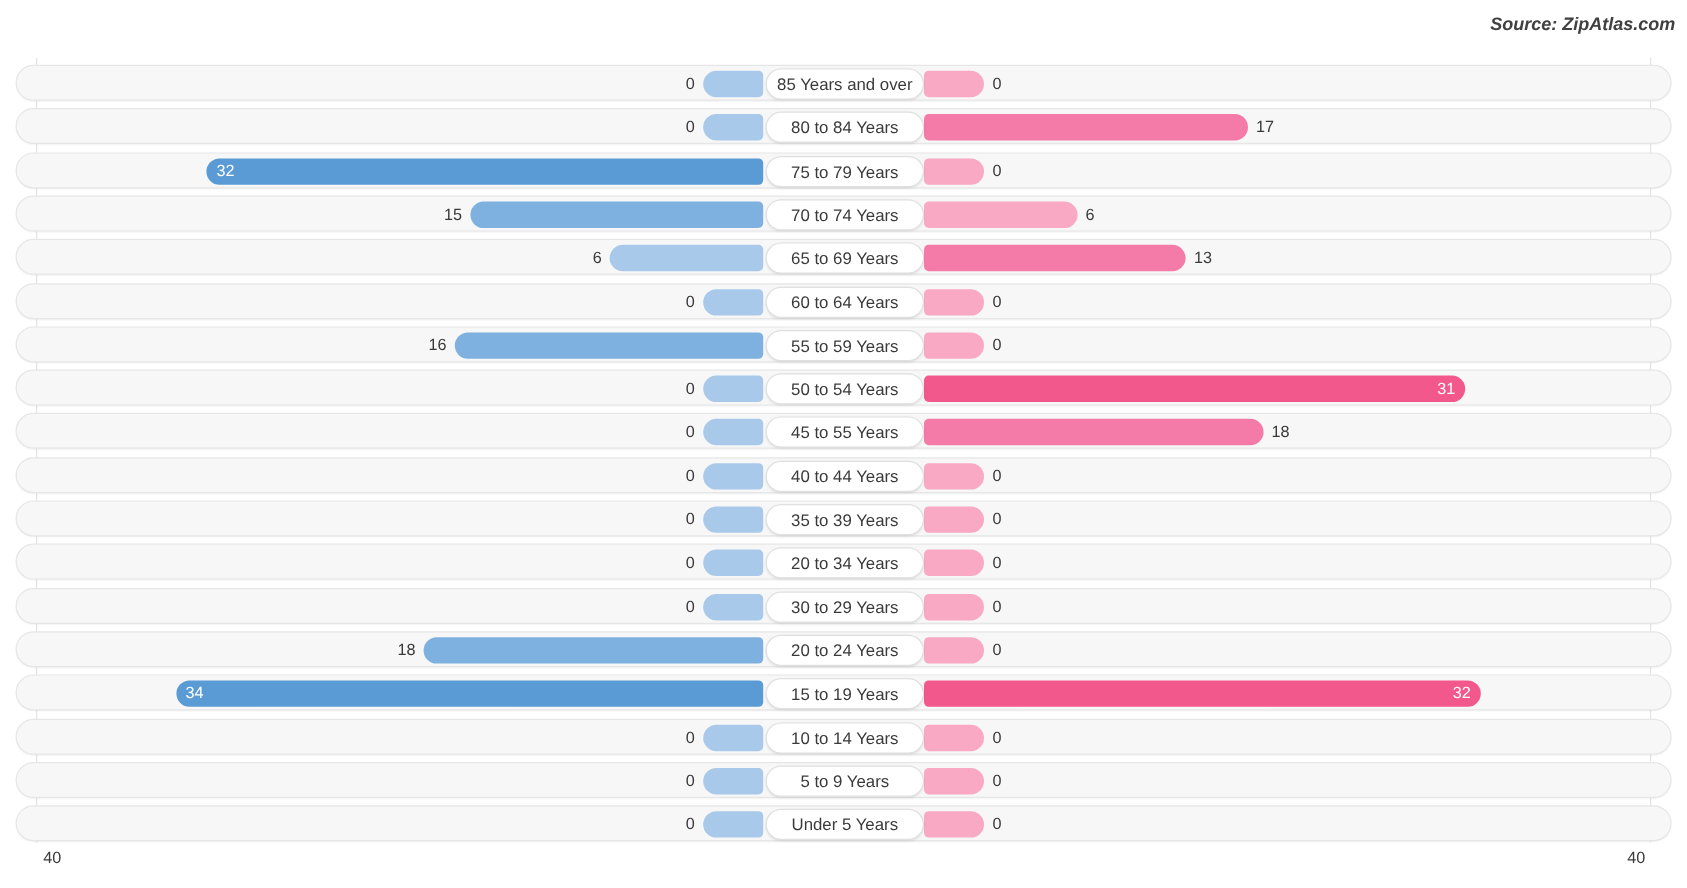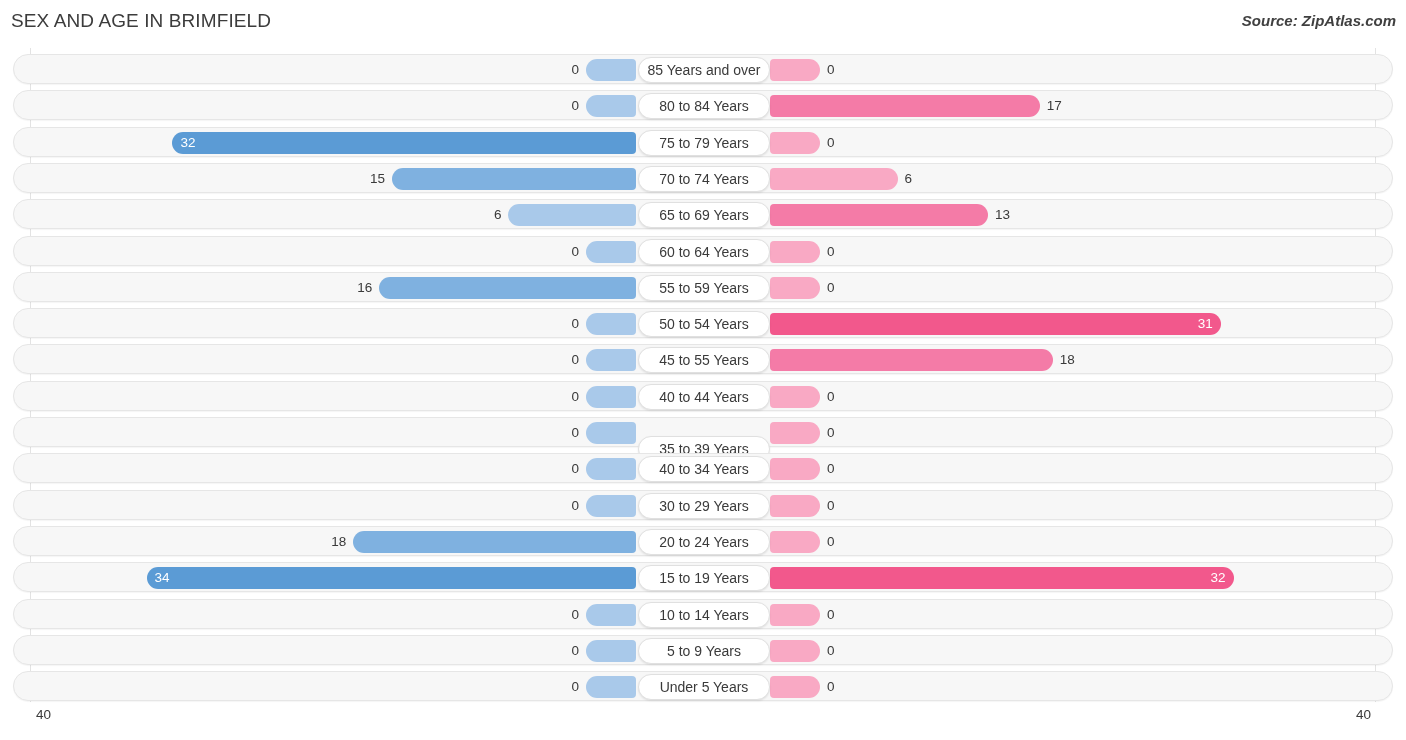--- a/index.html
+++ b/index.html
@@ -170,21 +170,20 @@
     border-radius: 2px;
     vertical-align: -2px;
     margin-right: 7px;
   }
   .legend-text { vertical-align: 0px; }
 </style>
 </head>
 <body>
 
 <div id="header">
-  <div id="chart-title">SEX AND AGE IN BRIMFIELD</div>
   <div id="chart-source">Source: ZipAtlas.com</div>
 </div>
 
 <div id="plot">
   <div id="axis-left-line"></div>
   <div id="axis-right-line"></div>
   <div id="rows">
       <div class="row" style="top: 8px;">
         <div class="bar male" style="right: 756px; width: 50px; background: rgb(169, 201, 234);"></div>
         <div class="val out-left" style="right: 813px; width: 30px;">0</div>
@@ -253,28 +252,28 @@
         <div class="val out-left" style="right: 813px; width: 30px;">0</div>
         <div class="bar female" style="left: 756px; width: 50px; background: rgb(249, 169, 196);"></div>
         <div class="val out-right" style="left: 813px; width: 30px;">0</div>
         <div class="agelabel" style="left: 624px; width: 132px;">40 to 44 Years</div>
       </div>
       <div class="row" style="top: 371px;">
         <div class="bar male" style="right: 756px; width: 50px; background: rgb(169, 201, 234);"></div>
         <div class="val out-left" style="right: 813px; width: 30px;">0</div>
         <div class="bar female" style="left: 756px; width: 50px; background: rgb(249, 169, 196);"></div>
         <div class="val out-right" style="left: 813px; width: 30px;">0</div>
-        <div class="agelabel" style="left: 624px; width: 132px; margin-top: 16px;">35 to 39 Years</div>
+        <div class="agelabel" style="left: 624px; width: 132px;">35 to 39 Years</div>
       </div>
       <div class="row" style="top: 407.3px;">
         <div class="bar male" style="right: 756px; width: 50px; background: rgb(169, 201, 234);"></div>
         <div class="val out-left" style="right: 813px; width: 30px;">0</div>
         <div class="bar female" style="left: 756px; width: 50px; background: rgb(249, 169, 196);"></div>
         <div class="val out-right" style="left: 813px; width: 30px;">0</div>
-        <div class="agelabel" style="left: 624px; width: 132px;">40 to 34 Years</div>
+        <div class="agelabel" style="left: 624px; width: 132px;">20 to 34 Years</div>
       </div>
       <div class="row" style="top: 443.6px;">
         <div class="bar male" style="right: 756px; width: 50px; background: rgb(169, 201, 234);"></div>
         <div class="val out-left" style="right: 813px; width: 30px;">0</div>
         <div class="bar female" style="left: 756px; width: 50px; background: rgb(249, 169, 196);"></div>
         <div class="val out-right" style="left: 813px; width: 30px;">0</div>
         <div class="agelabel" style="left: 624px; width: 132px;">30 to 29 Years</div>
       </div>
       <div class="row" style="top: 479.9px;">
         <div class="bar male" style="right: 756px; width: 282.65px; background: rgb(127, 177, 224);"></div>

